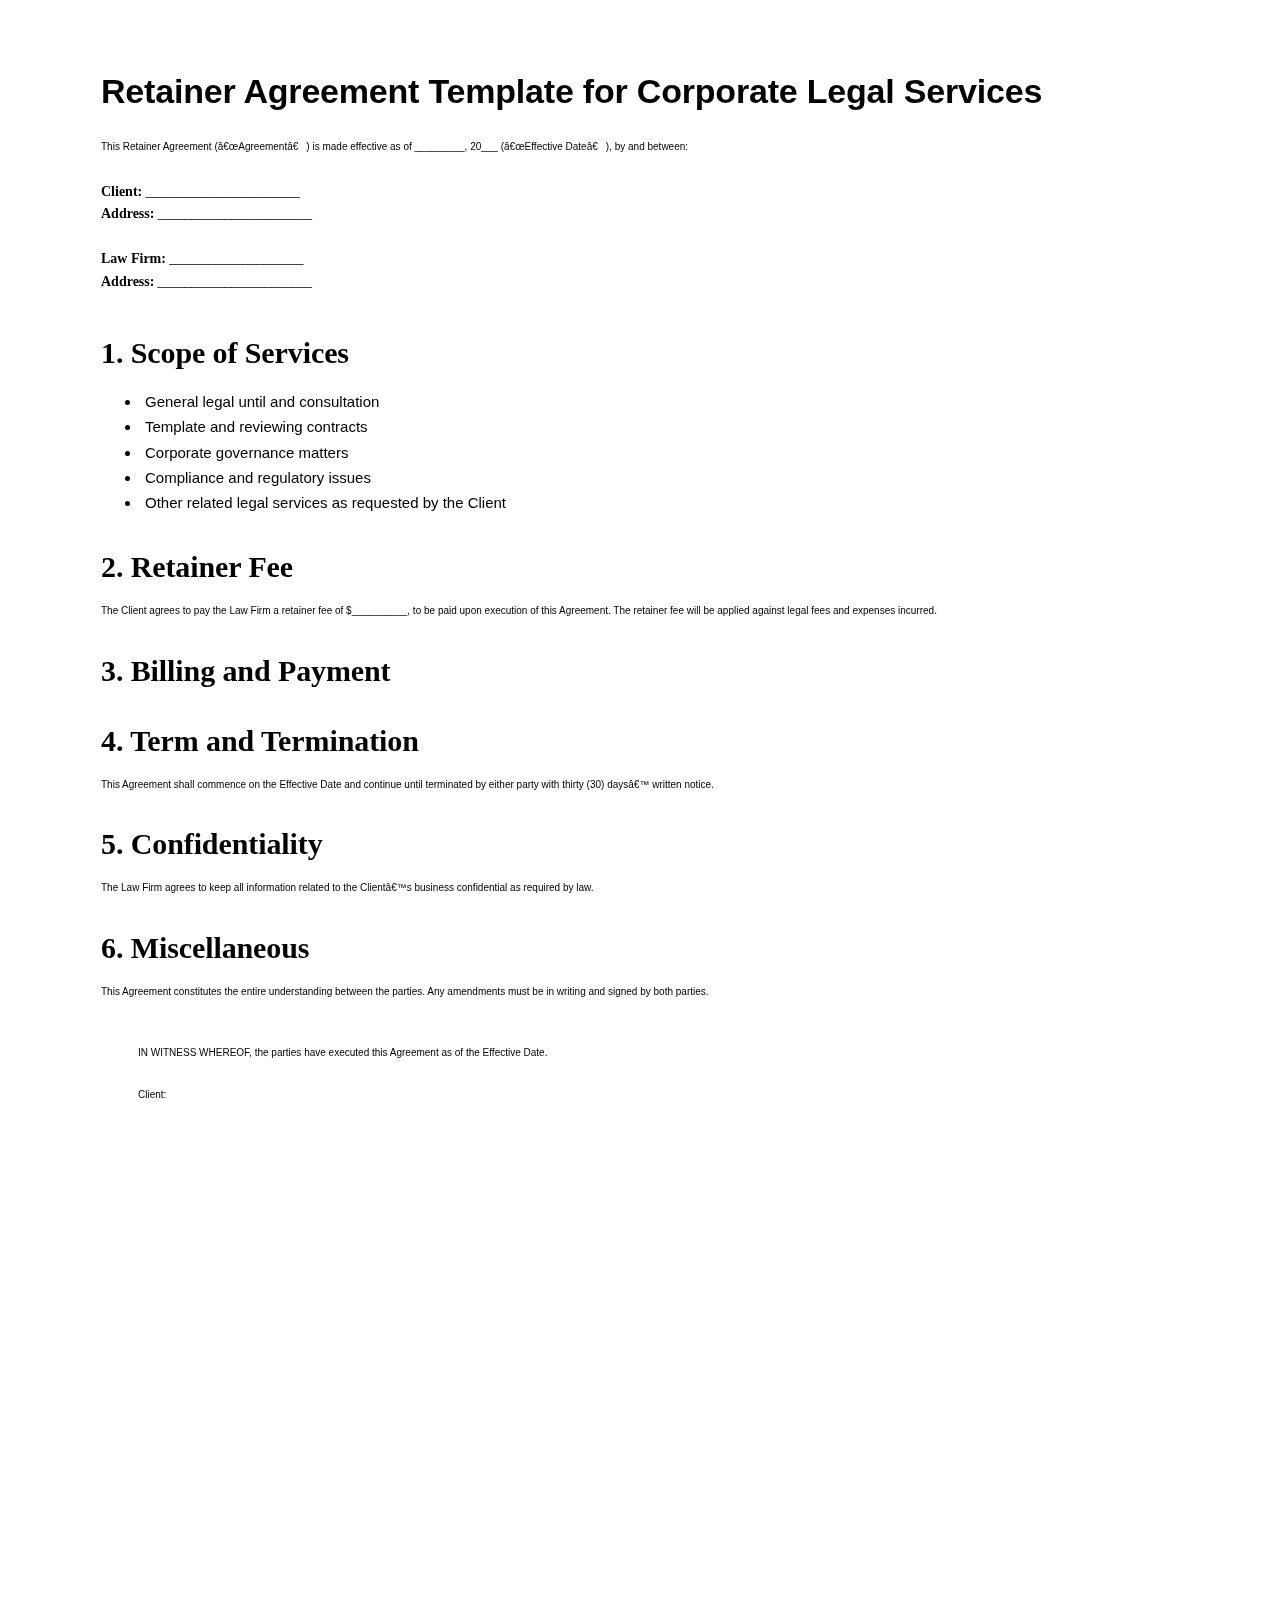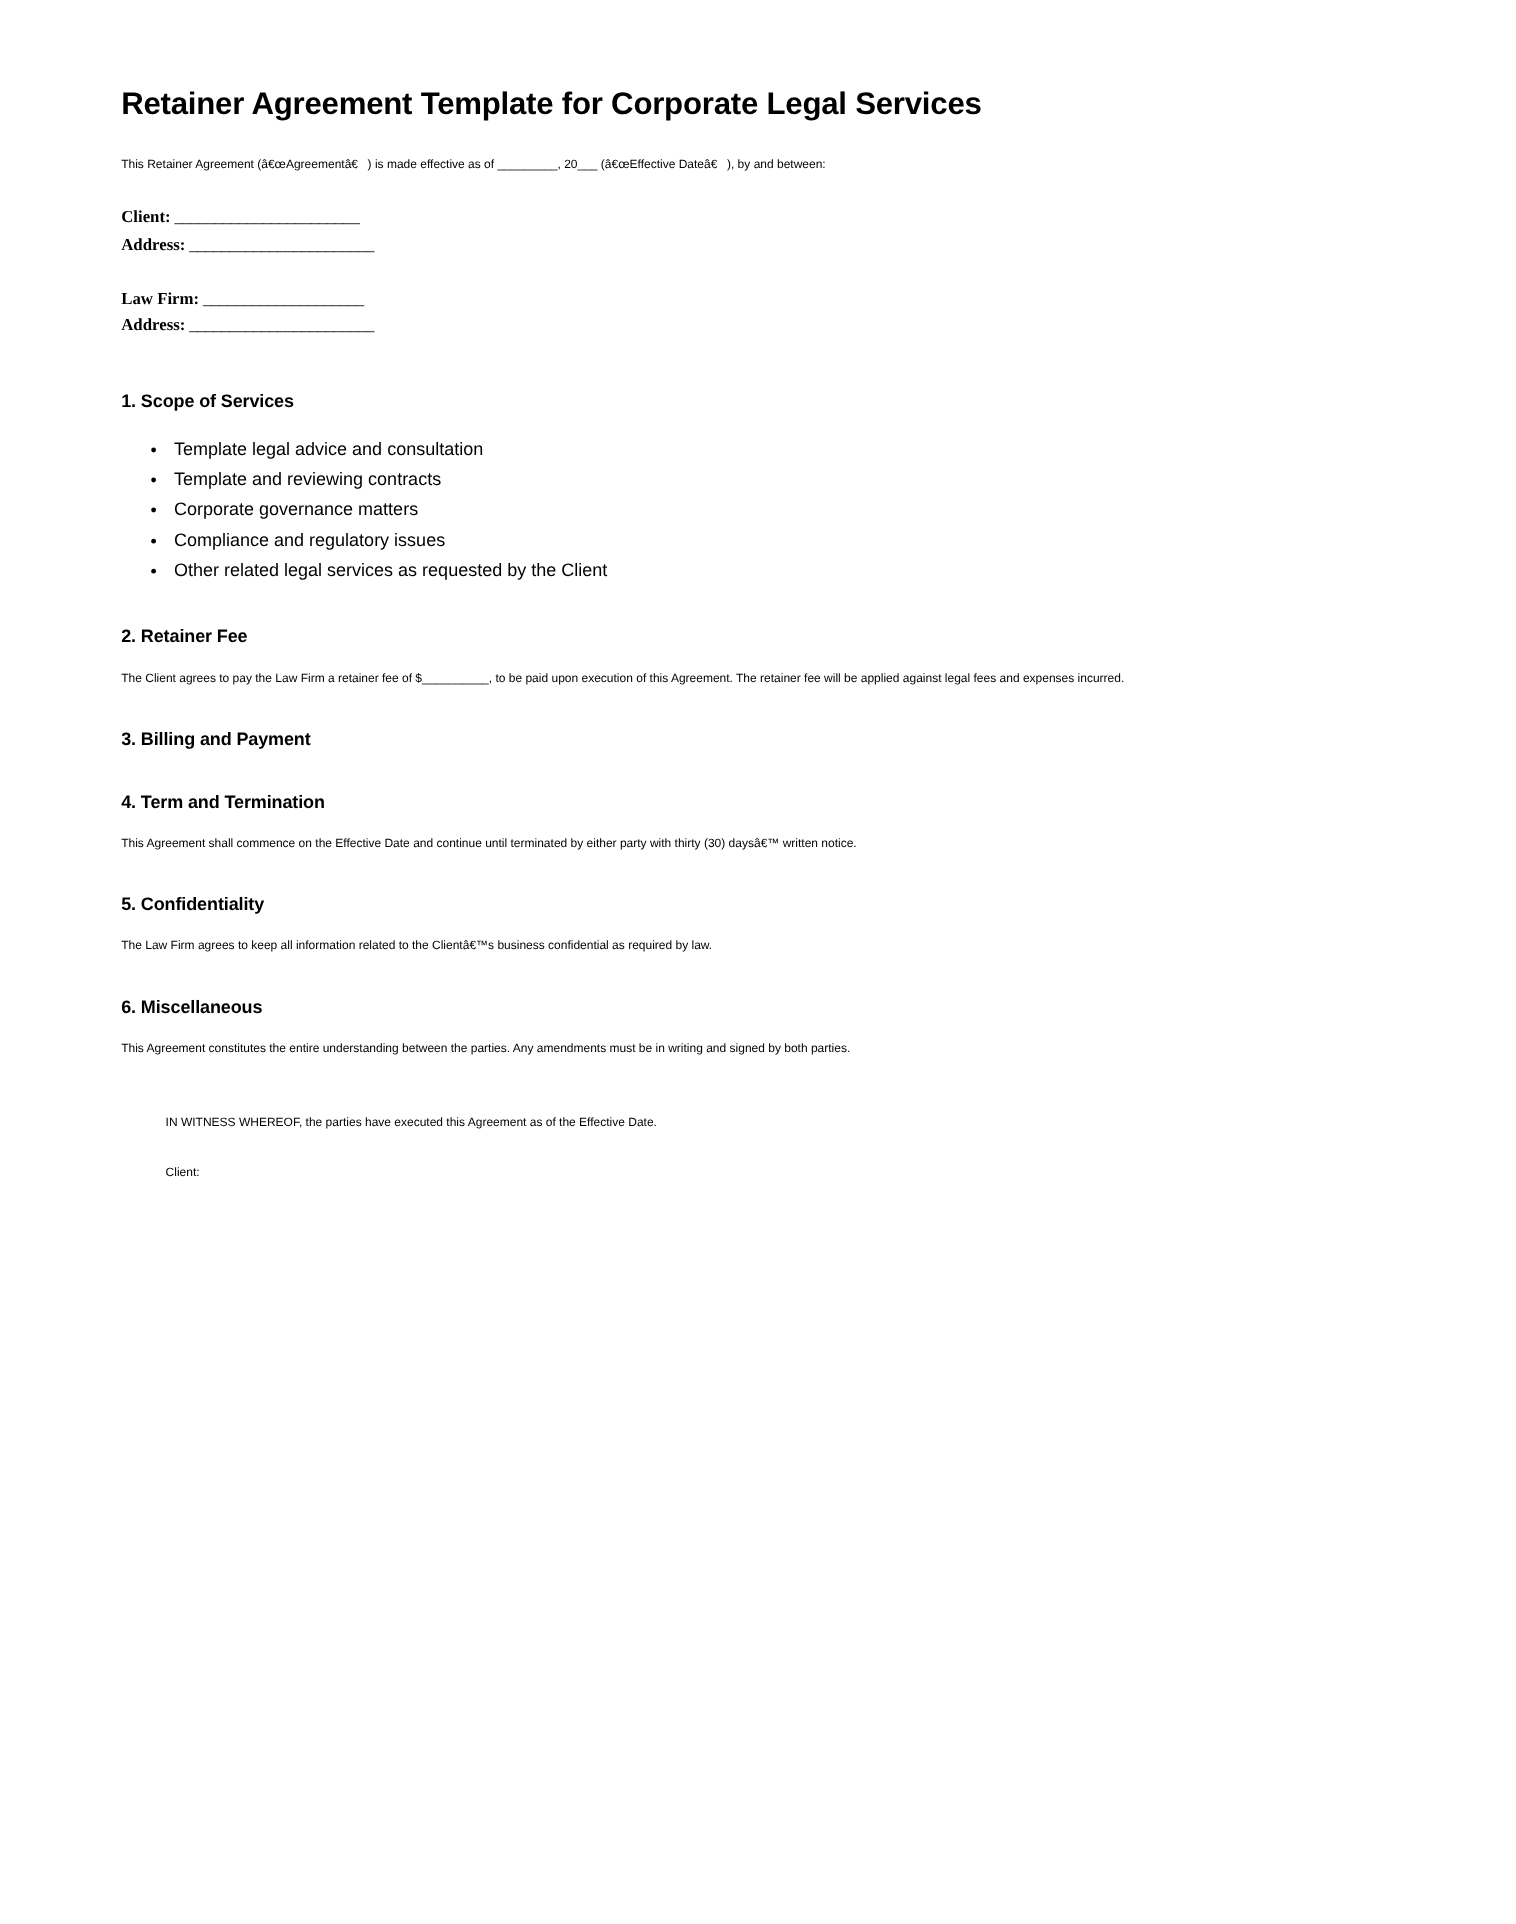--- a/index.html
+++ b/index.html
@@ -13,21 +13,21 @@
     min-height: 1603px;
     font-family: "Liberation Sans", sans-serif;
     color: #000000;
     -webkit-font-smoothing: antialiased;
   }
   .page {
     padding: 72px 128px 40px 101px;
     box-sizing: border-box;
   }
   .doc-title {
-    font-size: 26px;
+    font-size: 34px;
     font-weight: bold;
     line-height: 1.15;
     margin: 0 0 28px 0;
     letter-spacing: -0.2px;
   }
   p {
     font-size: 10px;
     line-height: 1.55;
     margin: 0 0 16px 0;
   }
@@ -47,25 +47,26 @@
     font-weight: bold;
   }
   .party-line .blank {
     font-weight: normal;
     letter-spacing: -0.3px;
   }
   .party-gap {
     height: 22px;
   }
   h2.section-heading {
-    font-size: 15px;
+    font-size: 30px;
     font-weight: bold;
     line-height: 1.2;
     margin: 34px 0 18px 0;
     letter-spacing: -0.1px;
+    font-family: Liberation Serif, serif;
   }
   h2.section-heading.first {
     margin-top: 42px;
   }
   ul.bullets {
     margin: 0 0 16px 0;
     padding-left: 40px;
     list-style-type: disc;
   }
   ul.bullets li {
@@ -105,21 +106,21 @@
     <p class="party-line">
       <span class="lbl">Law Firm:</span><span class="blank"> ____________________</span>
     </p>
     <p class="party-line">
       <span class="lbl">Address:</span><span class="blank"> _______________________</span>
     </p>
   </div>
 
   <h2 class="section-heading first">1. Scope of Services</h2>
   <ul class="bullets">
-    <li>Template legal advice and consultation</li>
+    <li>General legal until and consultation</li>
     <li>Template and reviewing contracts</li>
     <li>Corporate governance matters</li>
     <li>Compliance and regulatory issues</li>
     <li>Other related legal services as requested by the Client</li>
   </ul>
 
   <h2 class="section-heading">2. Retainer Fee</h2>
   <p>The Client agrees to pay the Law Firm a retainer fee of $__________, to be paid upon execution of this Agreement. The retainer fee will be applied against legal fees and expenses incurred.</p>
 
   <h2 class="section-heading">3. Billing and Payment</h2>

